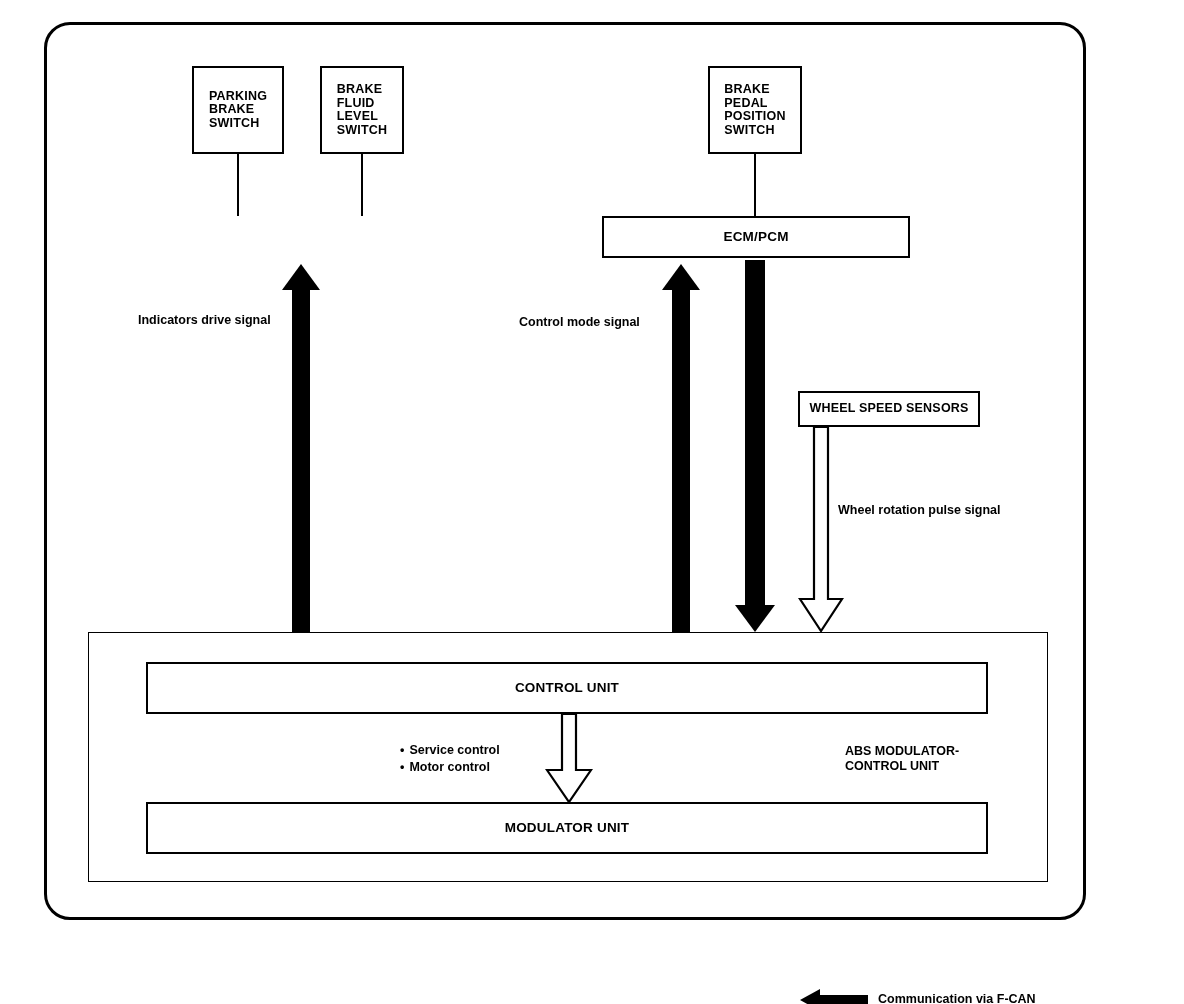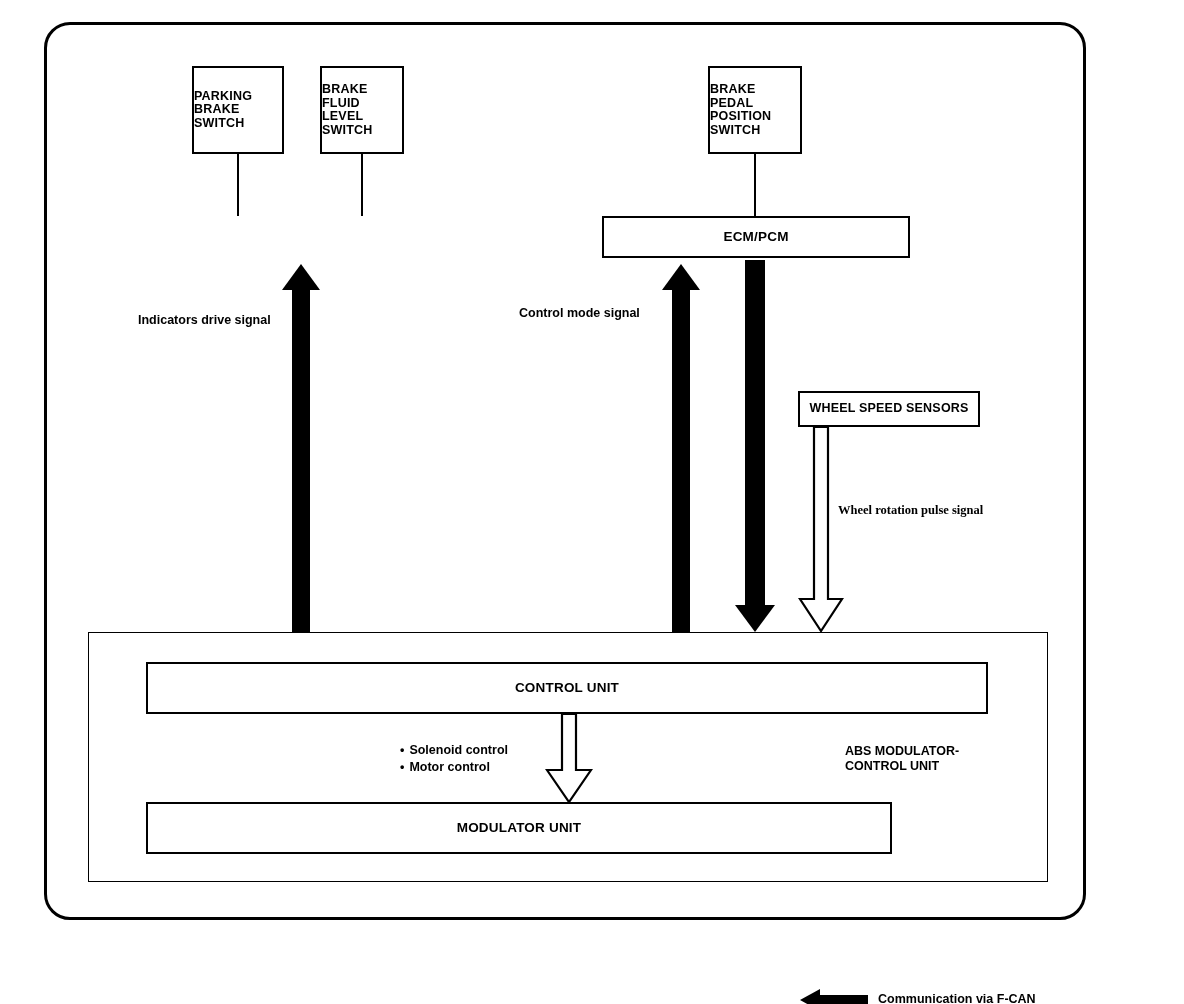--- a/index.html
+++ b/index.html
@@ -49,21 +49,21 @@
     letter-spacing: 0.2px;
   }
 
   
   .sensor-box .box-label {
     font-size: 12.5px;
     text-align: left;
     white-space: pre-line;
   }
   .sensor-box {
-    justify-content: flex-start;
+    justify-content: center;
   }
 
   
   .module-box .box-label {
     font-size: 13.5px;
   }
 
   
   .vline {
     position: absolute;
@@ -216,39 +216,39 @@
       <polygon points="16,0 30,0 30,172 44,172 23,204 2,172 16,172" fill="#ffffff" stroke="#000000" stroke-width="2.2" stroke-linejoin="miter"></polygon>
     </svg>
   </div>
 
   <div id="abs-group"></div>
 
   <div class="box module-box" style="left:146px; top:662px; width:842px; height:52px;">
     <div class="box-label">CONTROL UNIT</div>
   </div>
 
-  <div class="box module-box" style="left:146px; top:802px; width:746px; height:52px;">
+  <div class="box module-box" style="left:146px; top:802px; width:842px; height:52px;">
     <div class="box-label">MODULATOR UNIT</div>
   </div>
 
   <div class="hollow-arrow" style="left:545px; top:714px;">
     <svg width="48" height="90" viewBox="0 0 48 90">
       <polygon points="17,0 31,0 31,56 46,56 24,88 2,56 17,56" fill="#ffffff" stroke="#000000" stroke-width="2.2" stroke-linejoin="miter"></polygon>
     </svg>
   </div>
 
   <div class="label" style="left:126px; top:313px;padding-left:12px;">Indicators drive signal</div>
 
-  <div class="label" style="left:519px; top:306px;">Control mode signal</div>
-
-
-  <div class="label" style="left:838px; top:503px;font-family:Liberation Serif, serif;">Wheel rotation pulse signal</div>
+  <div class="label" style="left:519px; top:315px;">Control mode signal</div>
+
+
+  <div class="label" style="left:838px; top:503px;">Wheel rotation pulse signal</div>
 
   <div class="bullet-list" style="left:400px; top:742px;">
-    <div class="bl-item">Solenoid control</div>
+    <div class="bl-item">Service control</div>
     <div class="bl-item">Motor control</div>
   </div>
 
   <div class="label" style="left:845px; top:744px; line-height:1.2;">ABS MODULATOR-
 CONTROL UNIT</div>
 
   <div id="legend">
     <div class="solid-arrow">
       <div class="shaft" style="left:20px; top:7px; width:48px; height:11px;"></div>
       <div class="head head-left" style="left:0px; top:1px;"></div>

